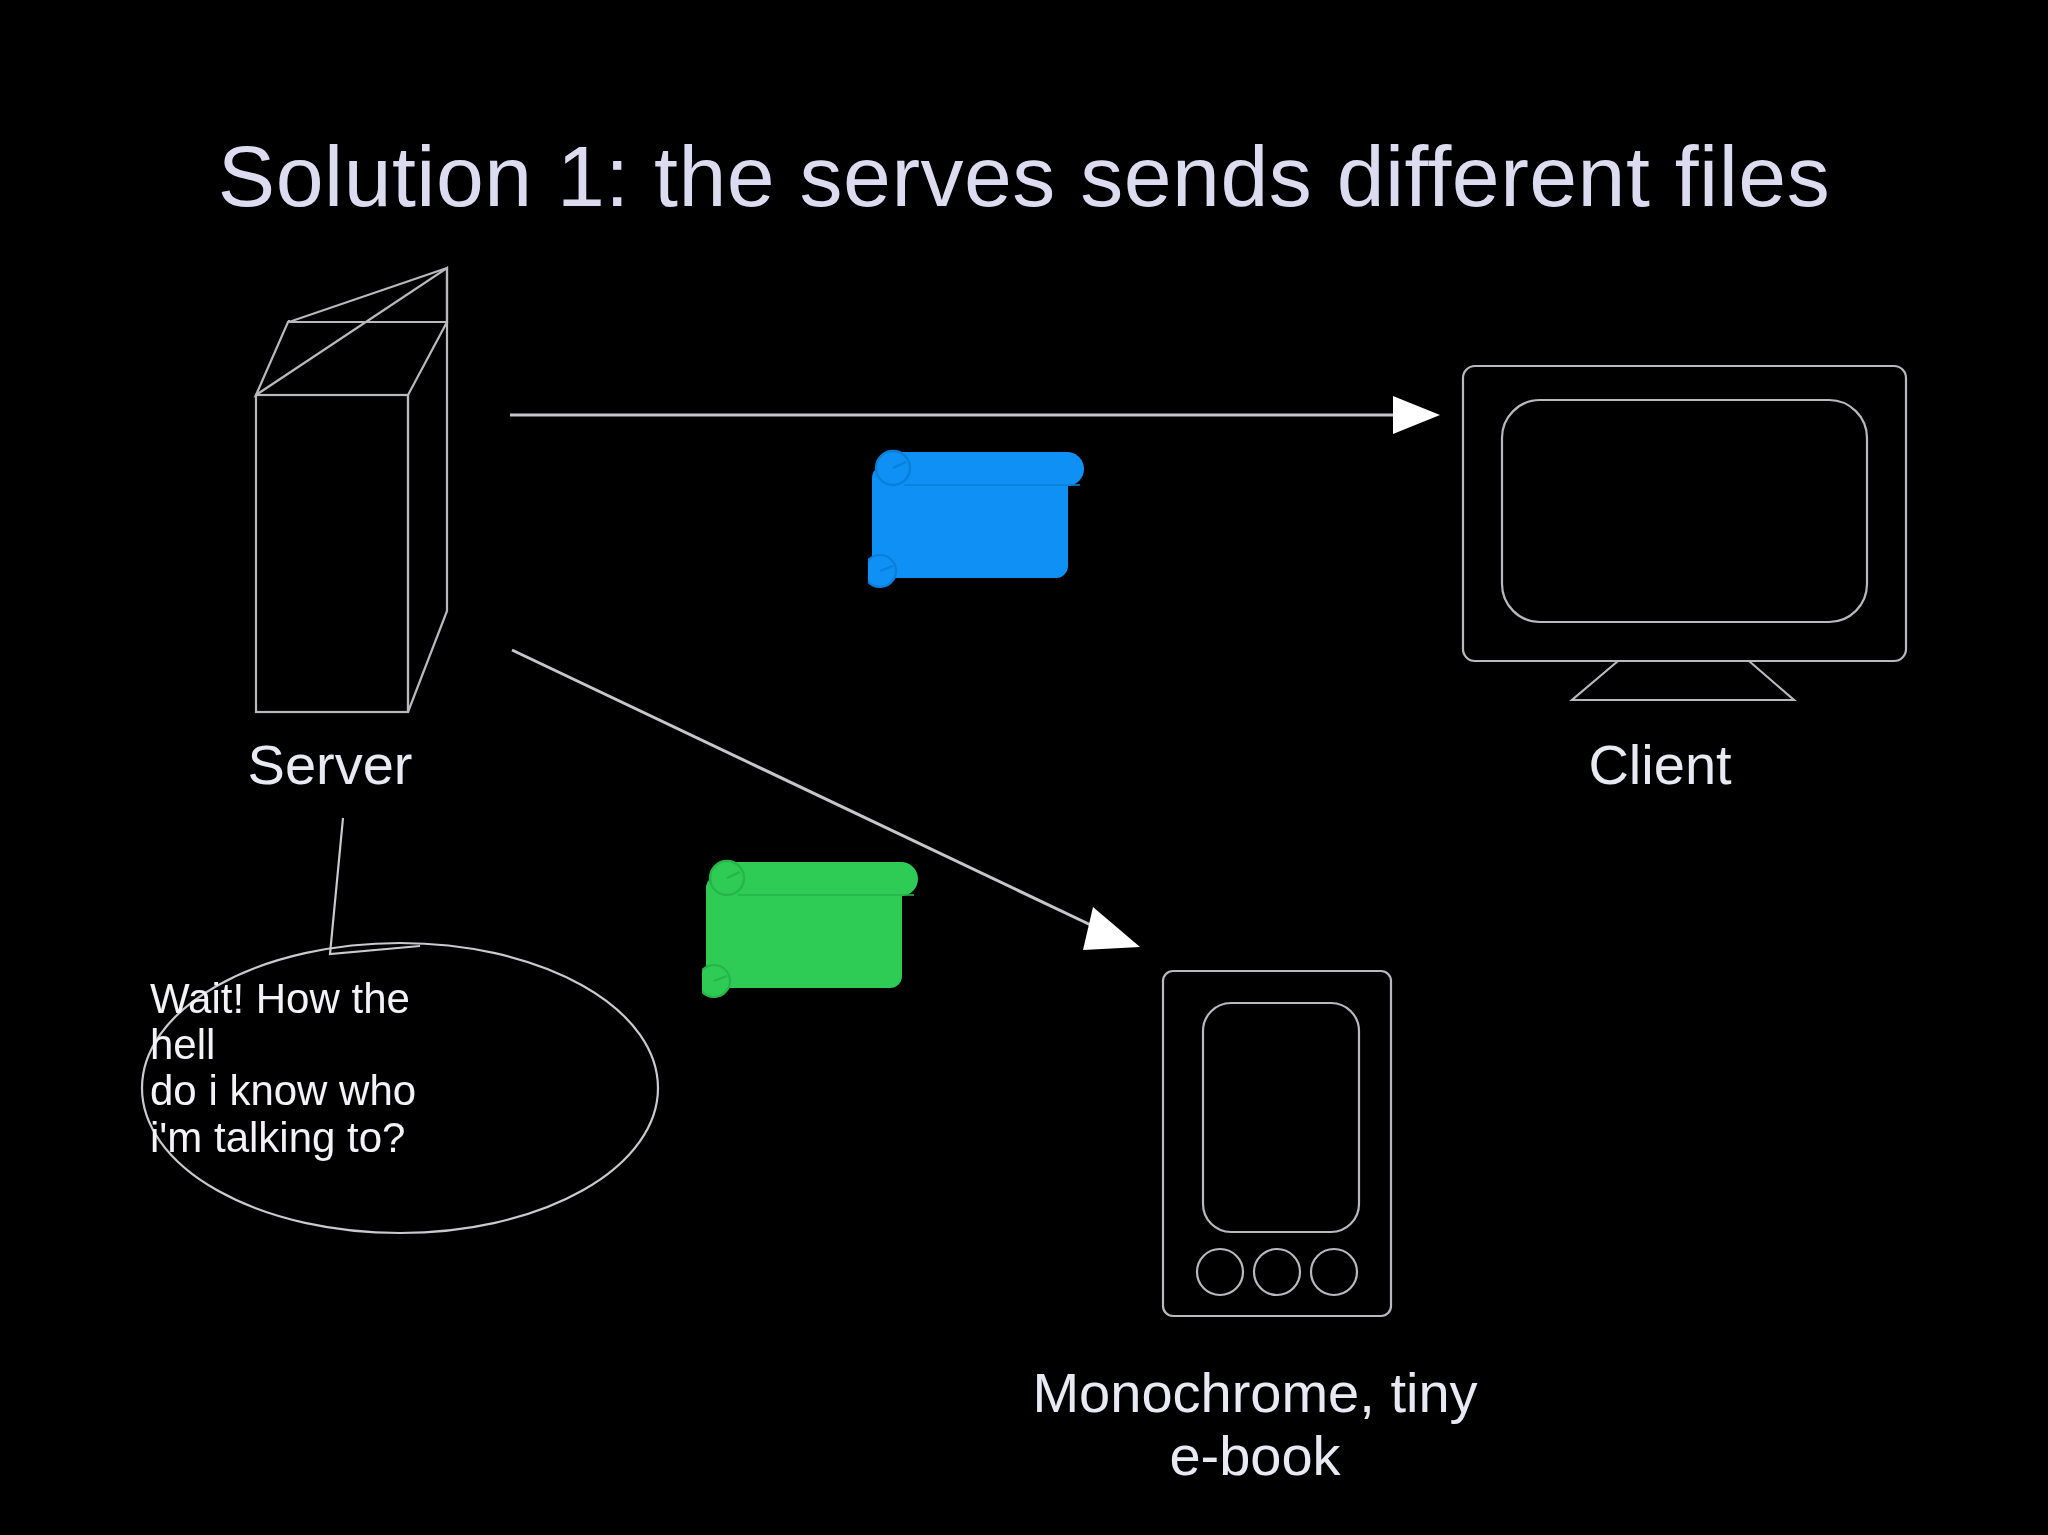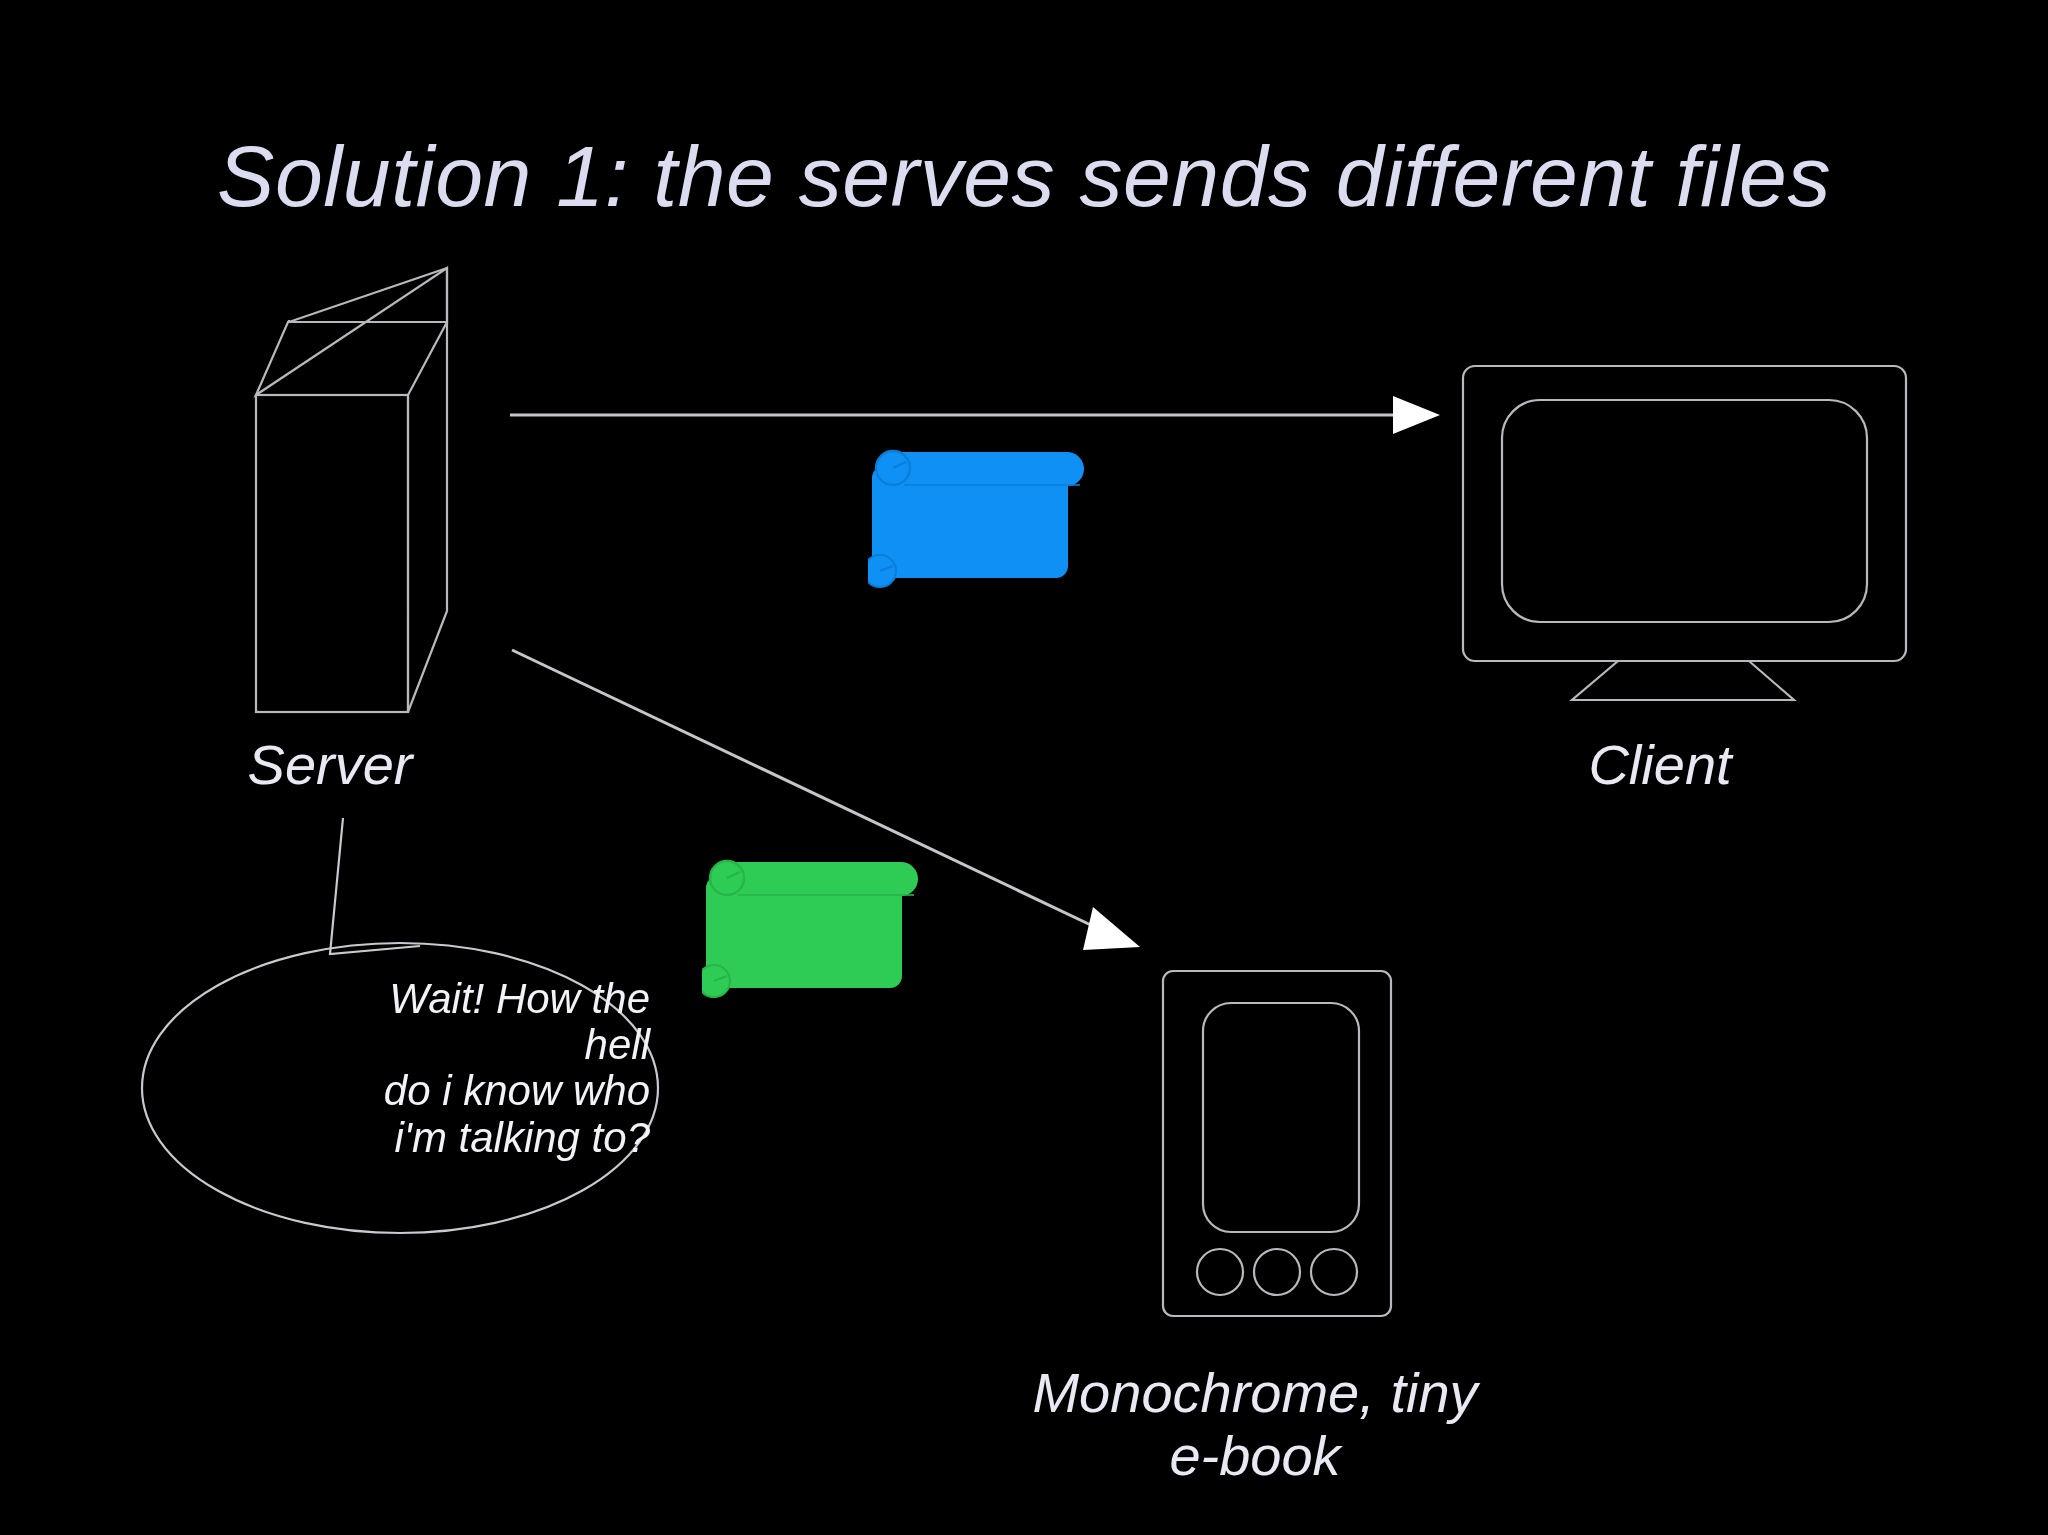--- a/index.html
+++ b/index.html
@@ -10,21 +10,20 @@
   }
   body {
     font-family: "Liberation Sans", sans-serif;
   }
   #slide {
     position: relative;
     width: 2048px;
     height: 1535px;
     background: #000000;
     overflow: hidden;
-    font-style: italic;
   }
 
   
   #slide-title {
     position: absolute;
     left: 0;
     top: 133px;
     width: 2048px;
     text-align: center;
     color: #dcdcf0;
@@ -89,21 +88,21 @@
     width: 600px;
     line-height: 1.12;
   }
 
   
   #bubble-text {
     position: absolute;
     left: 150px;
     top: 976px;
     width: 500px;
-    text-align: right;
+    text-align: left;
     color: #f2f2f8;
     font-size: 42px;
     line-height: 1.10;
     white-space: pre-line;
   }
 
   
   .scroll {
     position: absolute;
   }

